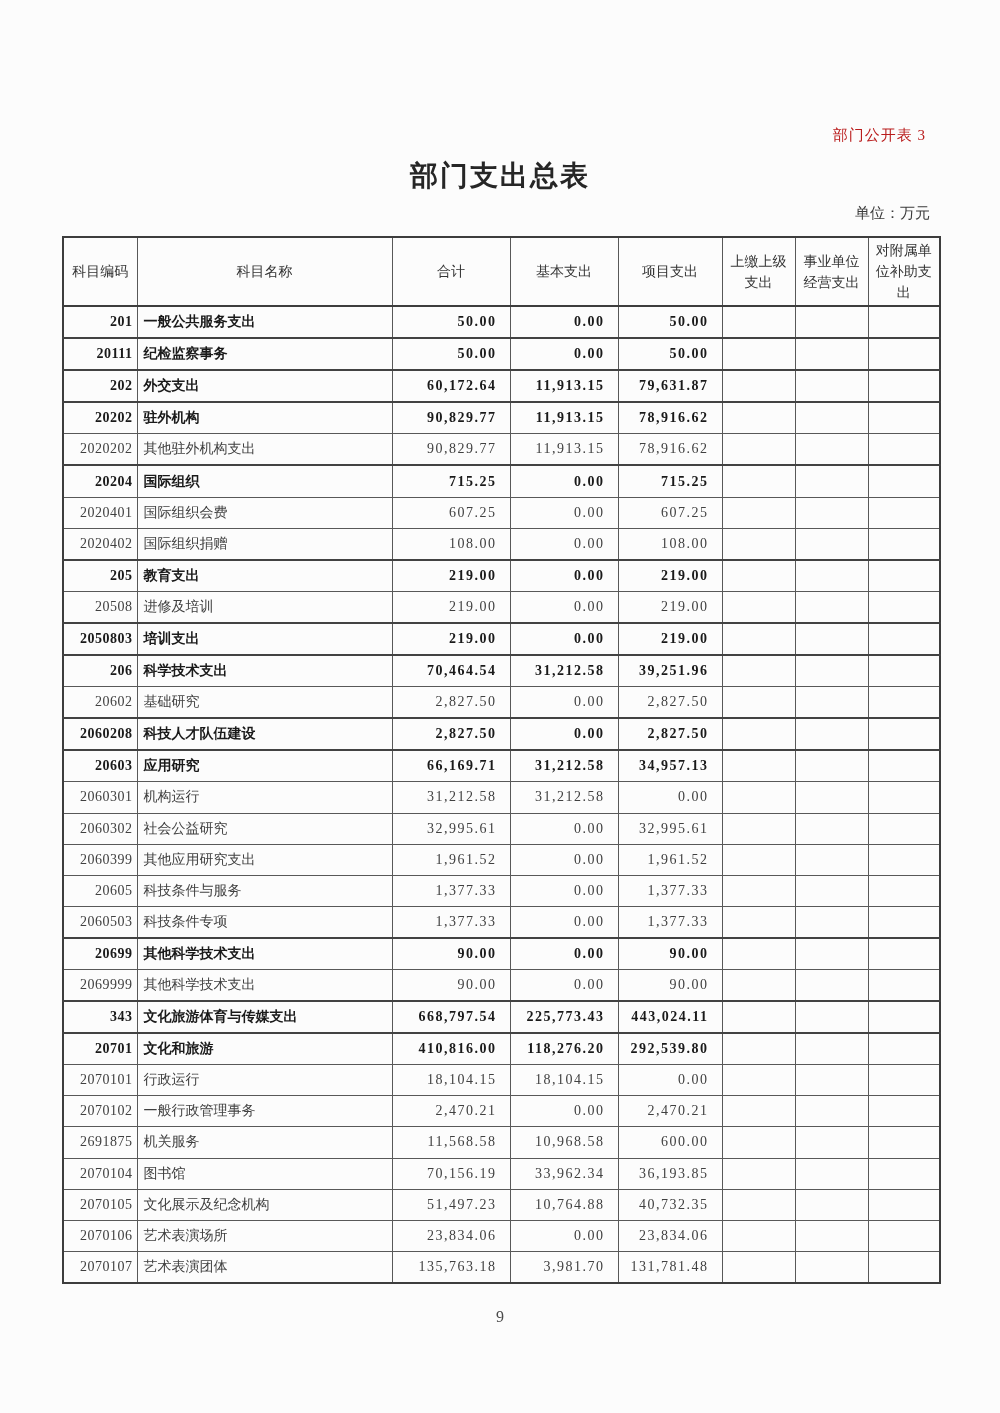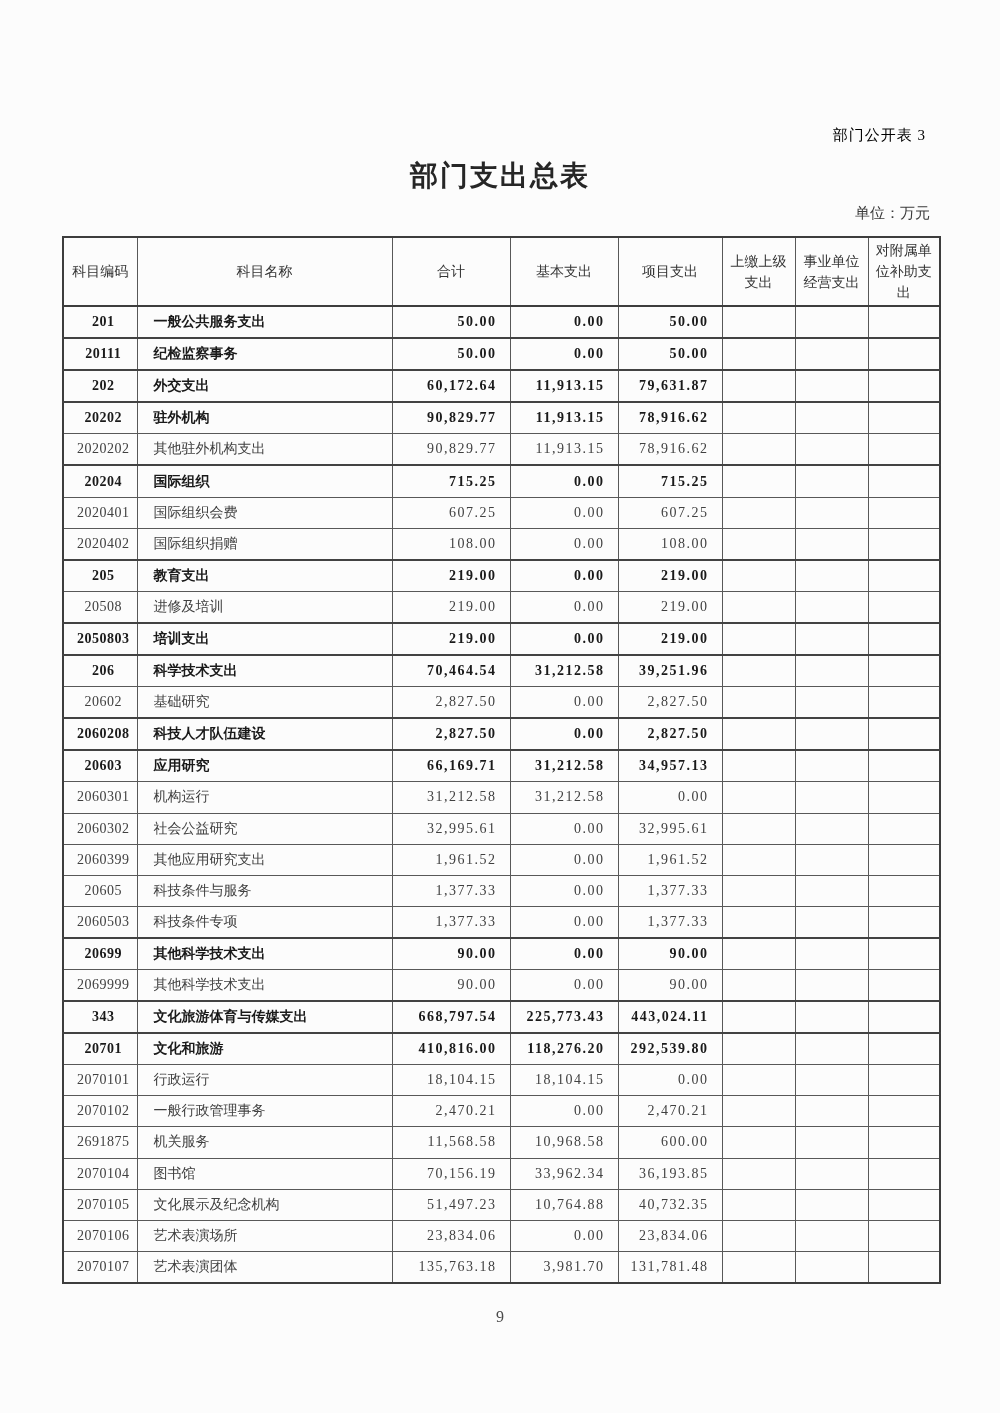--- a/index.html
+++ b/index.html
@@ -13,21 +13,21 @@
     background: #fcfcfc;
     font-family: "Liberation Serif", "DejaVu Serif", serif;
     color: #383838;
     overflow: hidden;
   }
   .doc-label {
     position: absolute;
     top: 126px;
     right: 74px;
     font-size: 15px;
-    color: #000000;
+    color: #b91c1c;
     letter-spacing: 1px;
   }
   .title {
     position: absolute;
     top: 157px;
     left: 0;
     width: 100%;
     margin: 0;
     text-align: center;
     font-family: "Liberation Sans", "DejaVu Sans", sans-serif;
@@ -68,27 +68,27 @@
     border-bottom: 2px solid #3d3d3d;
   }
   .budget-table tbody td {
     height: 30.1px;
     font-size: 14px;
     vertical-align: middle;
     color: #404040;
     background: transparent;
   }
   td.cell-code {
-    text-align: center;
+    text-align: right;
     padding: 0 4px 0 10px;
     letter-spacing: 0.5px;
   }
   td.cell-name {
     text-align: left;
-    padding: 0 6px 0 16px;
+    padding: 0 6px 0 6px;
   }
   td.cell-num {
     text-align: right;
     padding: 0 13px 0 4px;
     letter-spacing: 1.5px;
     white-space: nowrap;
   }
   tr.section td {
     font-weight: bold;
     color: #1a1a1a;

